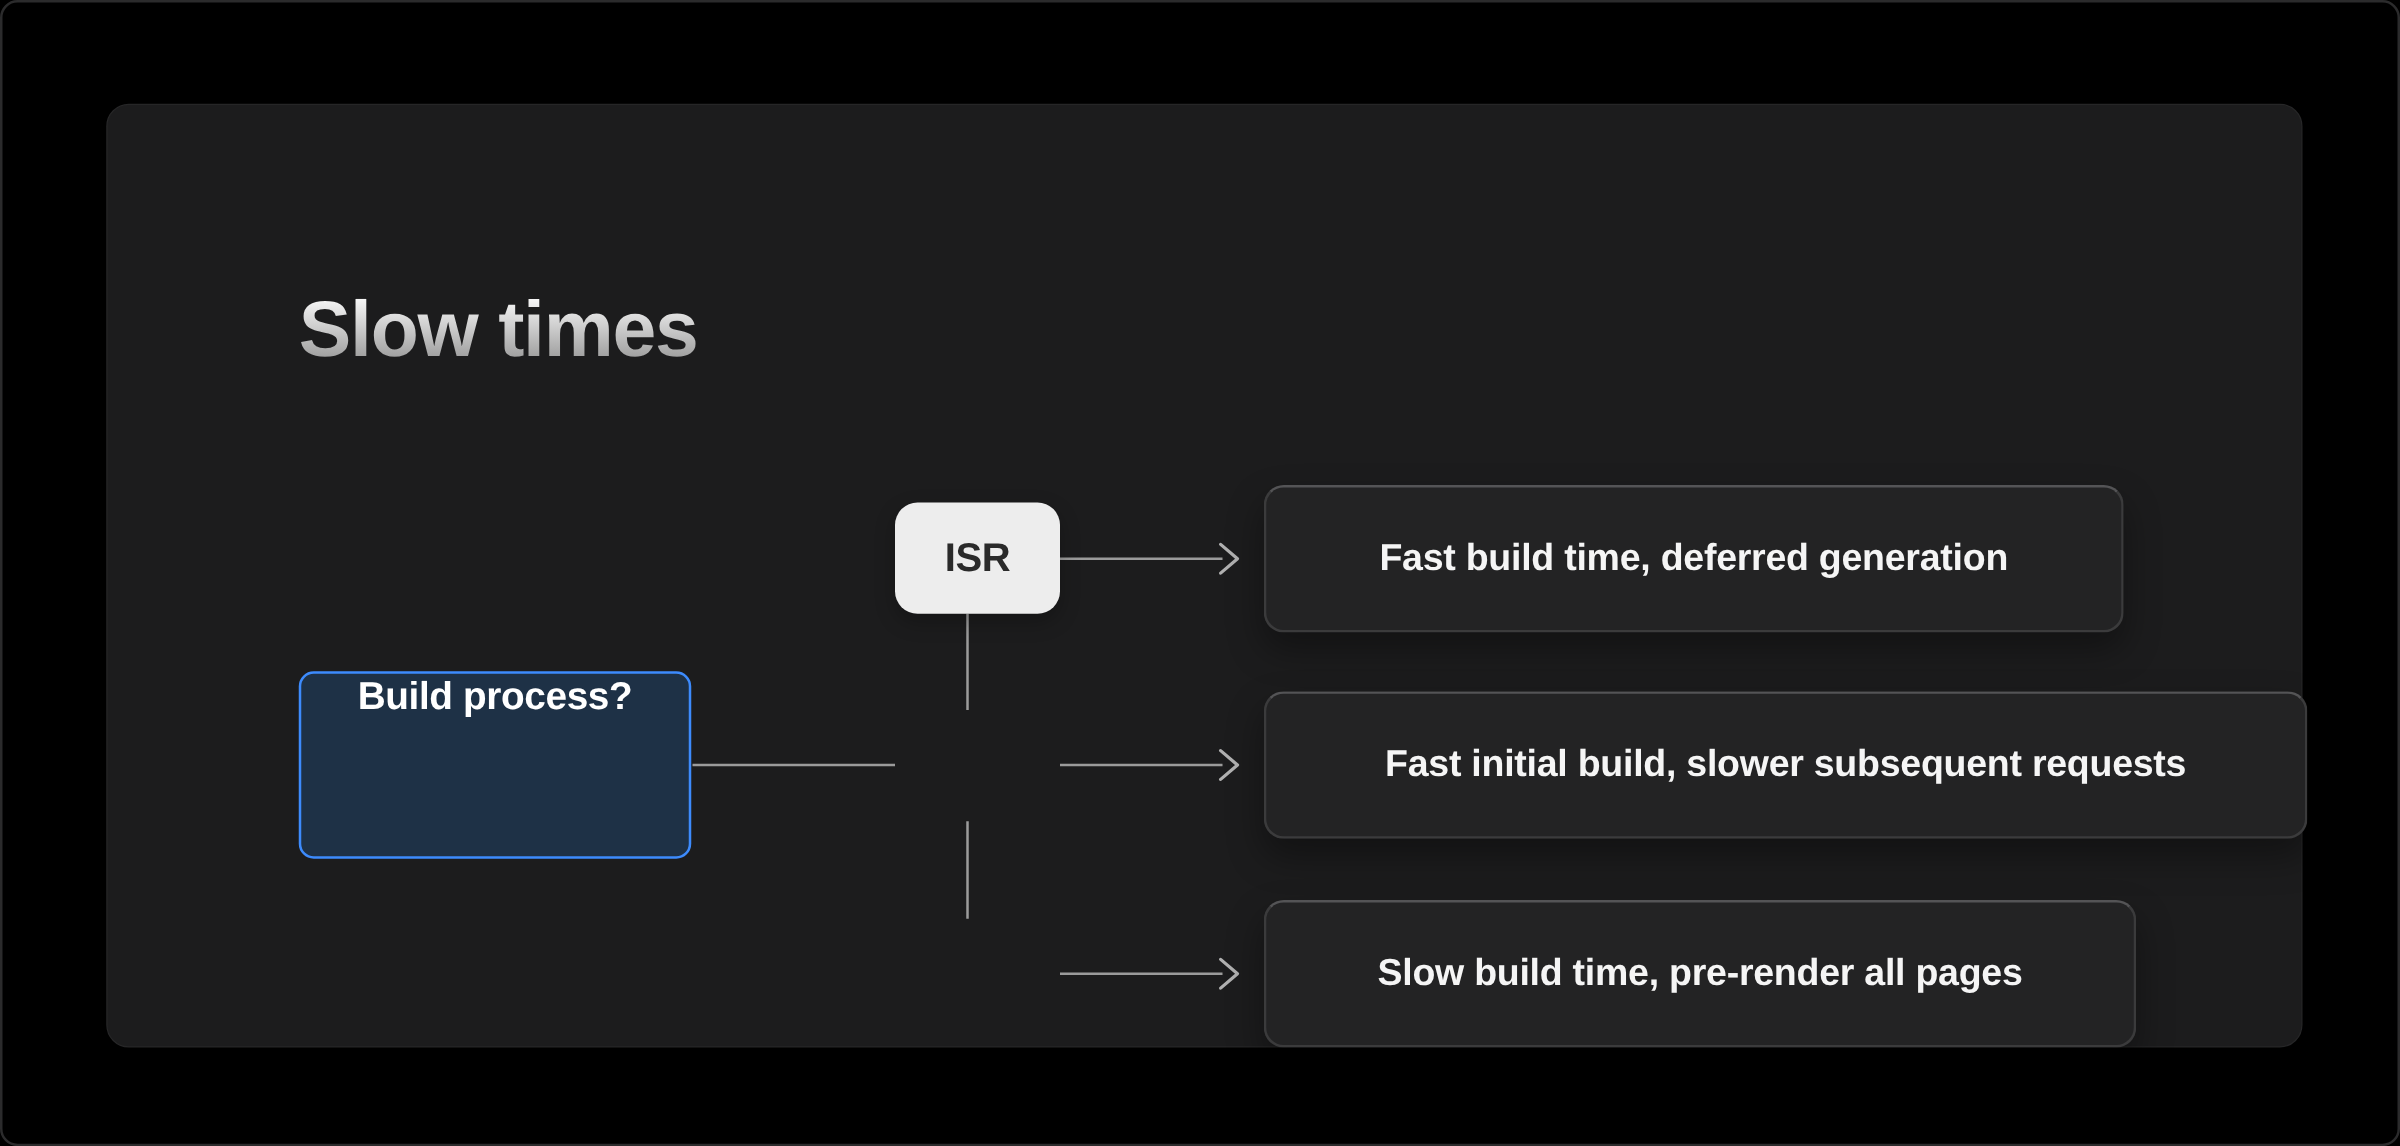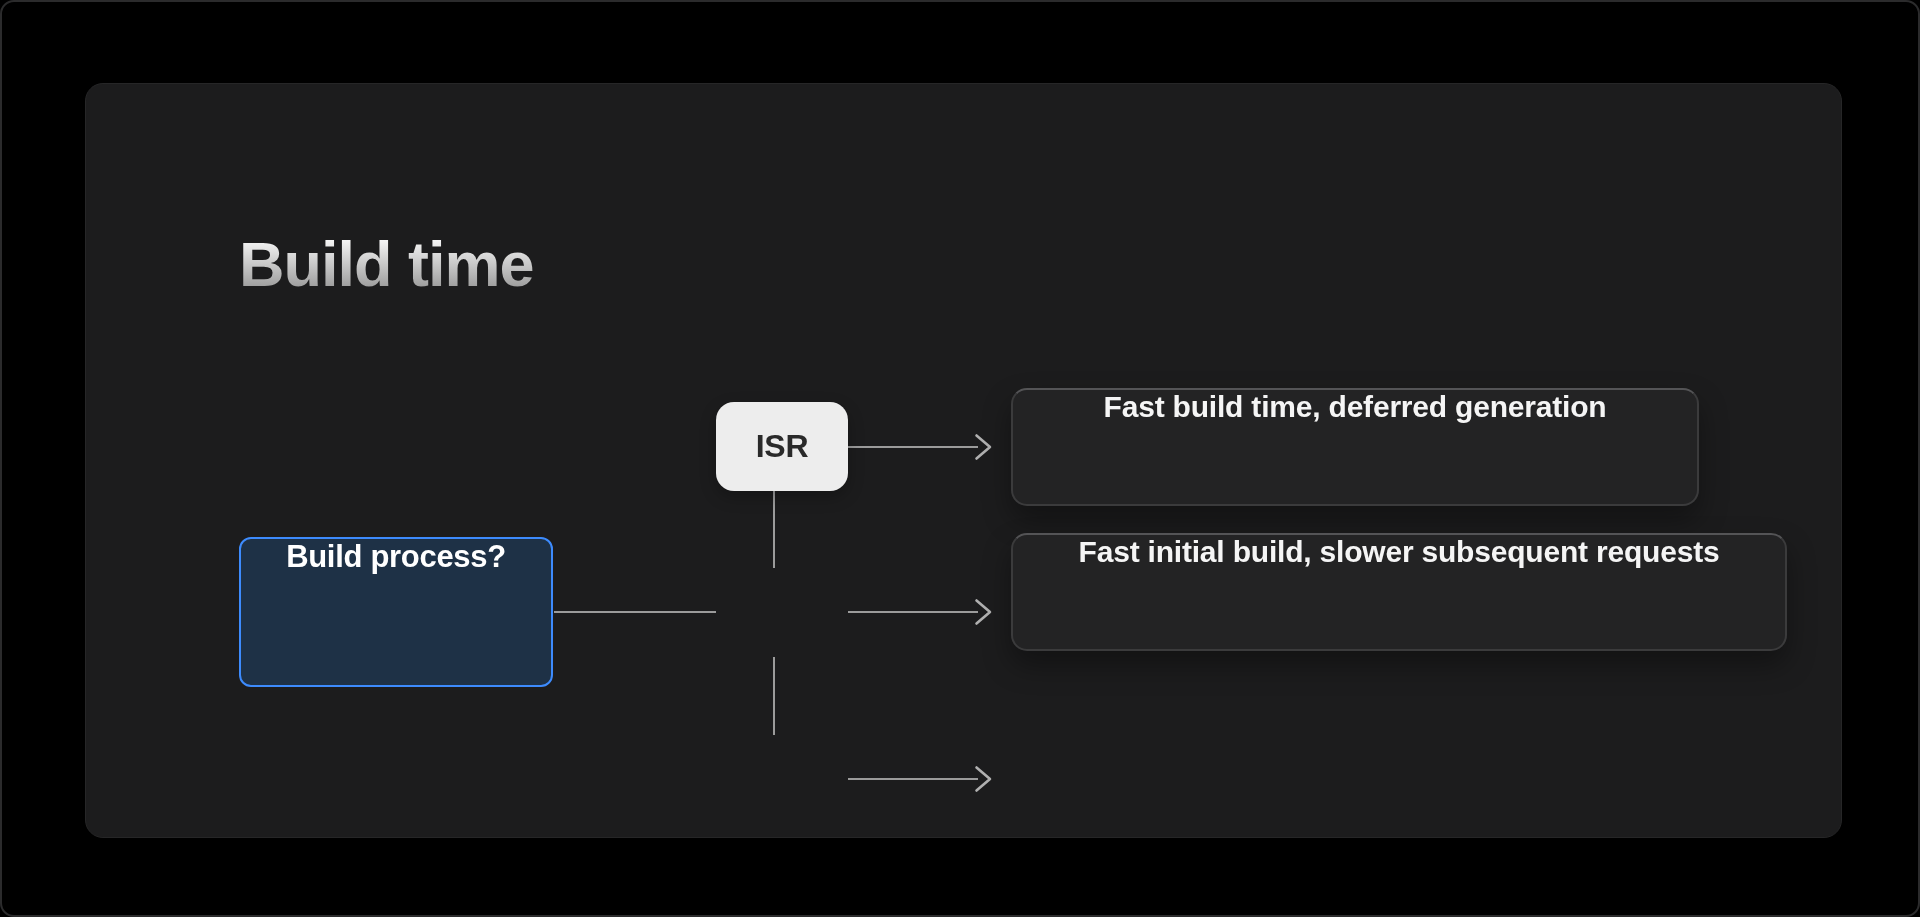--- a/index.html
+++ b/index.html
@@ -61,27 +61,27 @@
   }
   .mid-node.isr{top:318px;}
   .mid-node.ssr{top:484px;}
   .mid-node.ssg{top:651px;}
   .result-node{
     position:absolute;left:925px;height:118px;
     background:var(--result-bg);
     border:2px solid var(--result-border);
     border-top-color:var(--result-border-top);
     border-radius:16px;
-    display:flex;justify-content:center;
+    display:flex;align-items:center;justify-content:center;
     color:var(--text);font-size:30px;font-weight:700;letter-spacing:-0.2px;
     box-shadow:0 14px 28px rgba(0,0,0,.35);
     white-space:nowrap;
   }
   .result-node.r1{top:304px;width:688px;}
-  .result-node.r2{top:449px;width:776px;}
+  .result-node.r2{top:469px;width:835px;}
   .result-node.r3{top:636px;width:698px;}
   .hline{
     position:absolute;height:2px;background:var(--connector);
   }
   .vline{
     position:absolute;width:2px;background:var(--connector);left:687px;
   }
   .vline.v1{top:407px;height:77px;}
   .vline.v2{top:573px;height:78px;}
   .link{left:468px;top:527px;width:162px;}
@@ -94,21 +94,21 @@
   .arrowhead.a2{top:514px;}
   .arrowhead.a3{top:681px;}
   .arrowhead svg{display:block;}
 </style>
 </head>
 <body>
 
 <div class="frame">
   <div class="panel">
 
-    <h1 class="title">Build time</h1>
+    <h1 class="title">Slow times</h1>
 
     <div class="root-node">
       <span>Build process?</span>
     </div>
 
     <div class="hline link"></div>
     <div class="vline v1"></div>
     <div class="vline v2"></div>
 
     <div class="hline arrowline a1"></div>
@@ -134,15 +134,18 @@
     <div class="mid-node isr">
       <span>ISR</span>
     </div>
 
     <div class="result-node r1">
       <span>Fast build time, deferred generation</span>
     </div>
     <div class="result-node r2">
       <span>Fast initial build, slower subsequent requests</span>
     </div>
+    <div class="result-node r3">
+      <span>Slow build time, pre-render all pages</span>
+    </div>
 
   </div>
 </div>
 
 </body></html>

